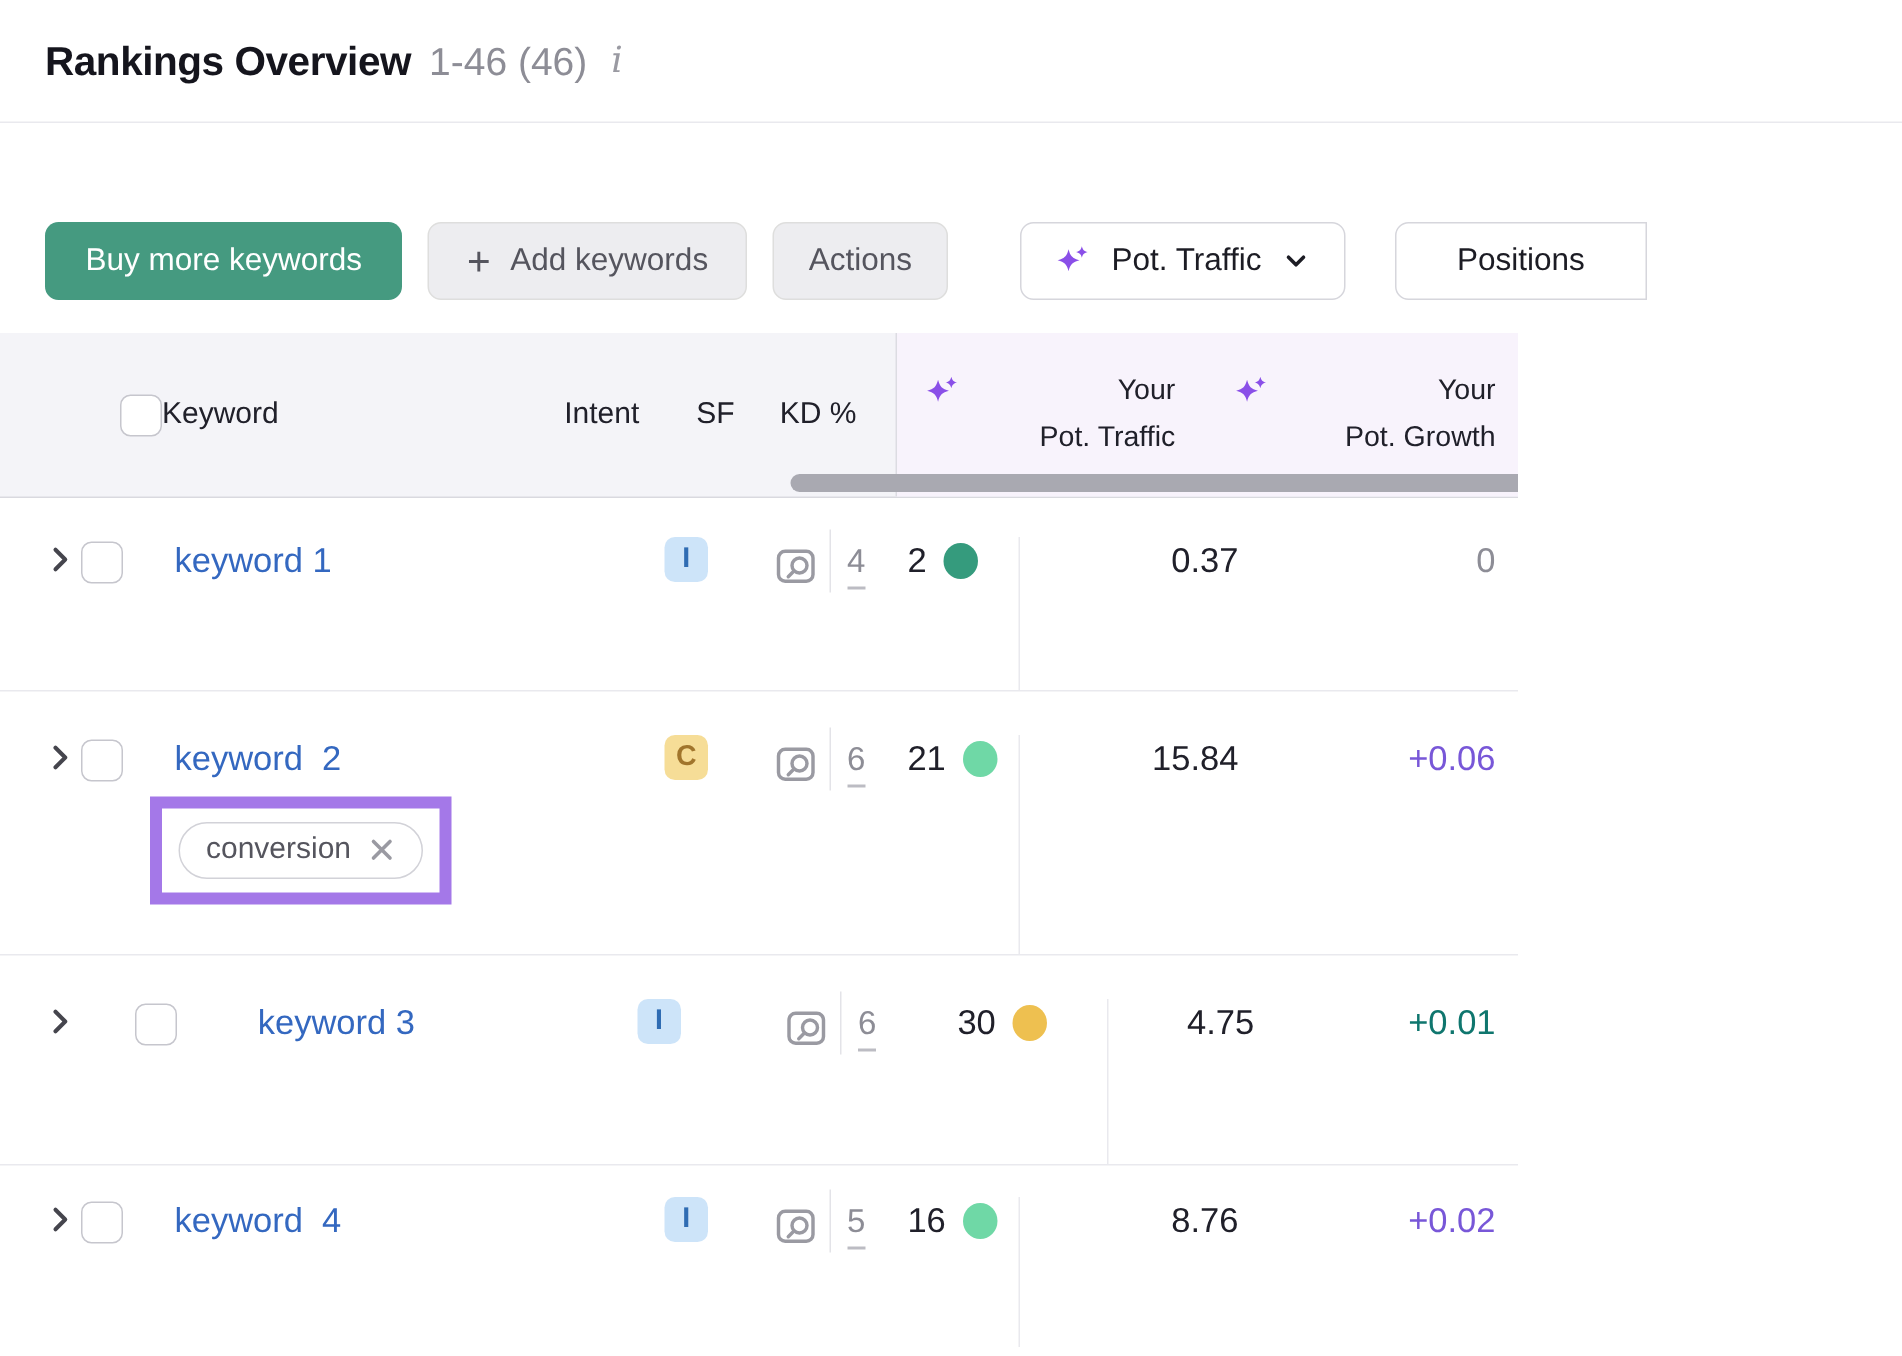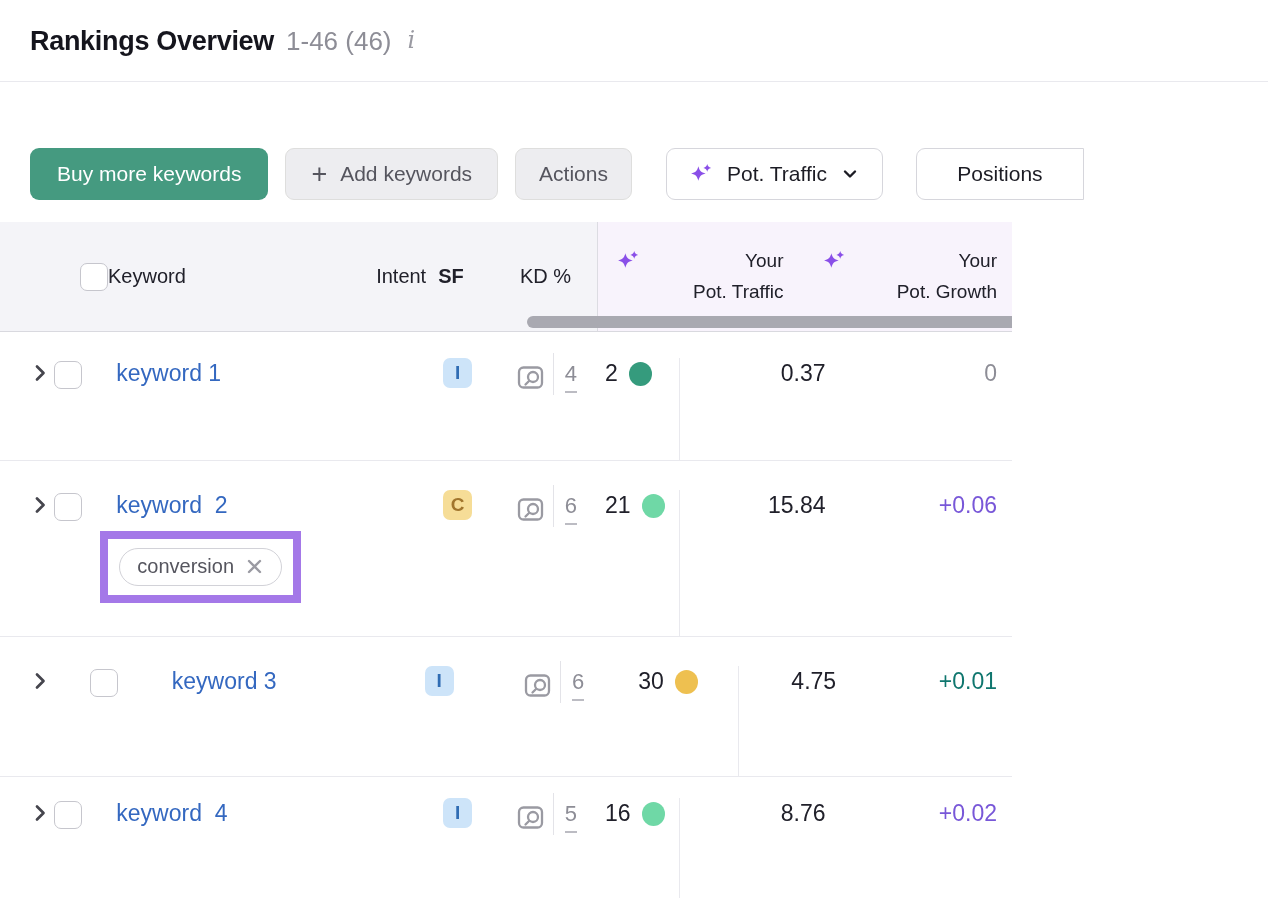--- a/index.html
+++ b/index.html
@@ -11,36 +11,36 @@
   .page-title { font-size:27px; font-weight:700; color:#15151d; letter-spacing:-0.3px; }
   .results-range { font-size:26px; color:#8d8d96; font-weight:400; }
   .info-icon { font-family:"DejaVu Serif", serif; font-style:italic; font-size:24px; color:#9a9aa2; padding:0 4px; cursor:pointer; }
 
   
   .toolbar { display:flex; align-items:center; padding:44px 0 0 30px; height:140px; }
   .btn { display:inline-flex; align-items:center; justify-content:center; height:52px; border-radius:9px; font-size:21px; cursor:pointer; white-space:nowrap; }
   .btn-buy { background:#459a80; color:#ffffff; padding:0 27px; border:none; margin-right:17px; }
   .btn-gray { background:#ededf0; color:#55555e; border:1px solid #dededd; }
   .btn-add { padding:0 25px; gap:13px; margin-right:17px; }
-  .btn-actions { padding:0 23px; margin-right:34px; }
+  .btn-actions { padding:0 23px; margin-right:48px; }
   .btn-white { background:#ffffff; color:#1c1c24; border:1px solid #d6d6dc; }
   .btn-pot { padding:0 22px; gap:13px; margin-right:33px; }
   .btn-positions { padding:0 38px; width:168px; border-top-right-radius:0; border-bottom-right-radius:0; }
   .plus-glyph { font-size:27px; color:#55555e; line-height:1; }
   .sparkle { width:25px; height:25px; flex:0 0 auto; }
 
   
   .table { width:1012px; }
   .thead { position:relative; display:flex; align-items:center; height:110px; background:#f4f4f8; border-bottom:1px solid #d9d9df; padding-left:30px; font-size:20px; color:#20202a; }
   .th-check { width:110px; display:flex; }
   .checkbox { width:28px; height:28px; border:1.5px solid #c6c6cd; border-radius:7px; background:#fff; cursor:pointer; flex:0 0 auto; }
   .th-check .checkbox { margin-left:50px; }
   .th-kw { width:380px; }
   .th-intent { width:110px; text-align:center; }
-  .th-sf { width:115px; text-align:left;font-weight:bold; }
+  .th-sf { width:115px; text-align:center; }
   .th-kd { width:108px; text-align:right; padding-right:26px; }
   .th-purple-group { display:flex; align-self:stretch; align-items:center; background:#f8f3fc; border-left:1px solid #dcdce2; width:415px; }
   .th-purple { display:flex; align-items:flex-start; justify-content:space-between; padding:0 0 0 18px; }
   .th-traffic { width:206px; }
   .th-growth { width:209px; }
   .th-purple .sparkle { margin-top:3px; }
   .th-2line { text-align:right; font-size:19px; line-height:1.6; color:#20202a; padding-right:0; }
   .th-traffic .th-2line { padding-right:20px; }
   .th-growth .th-2line { padding-right:15px; }
   .hscrollbar { position:absolute; left:527px; right:0; bottom:3px; height:12px; background:#a9a9b1; border-radius:7px 0 0 7px; cursor:grab; }

